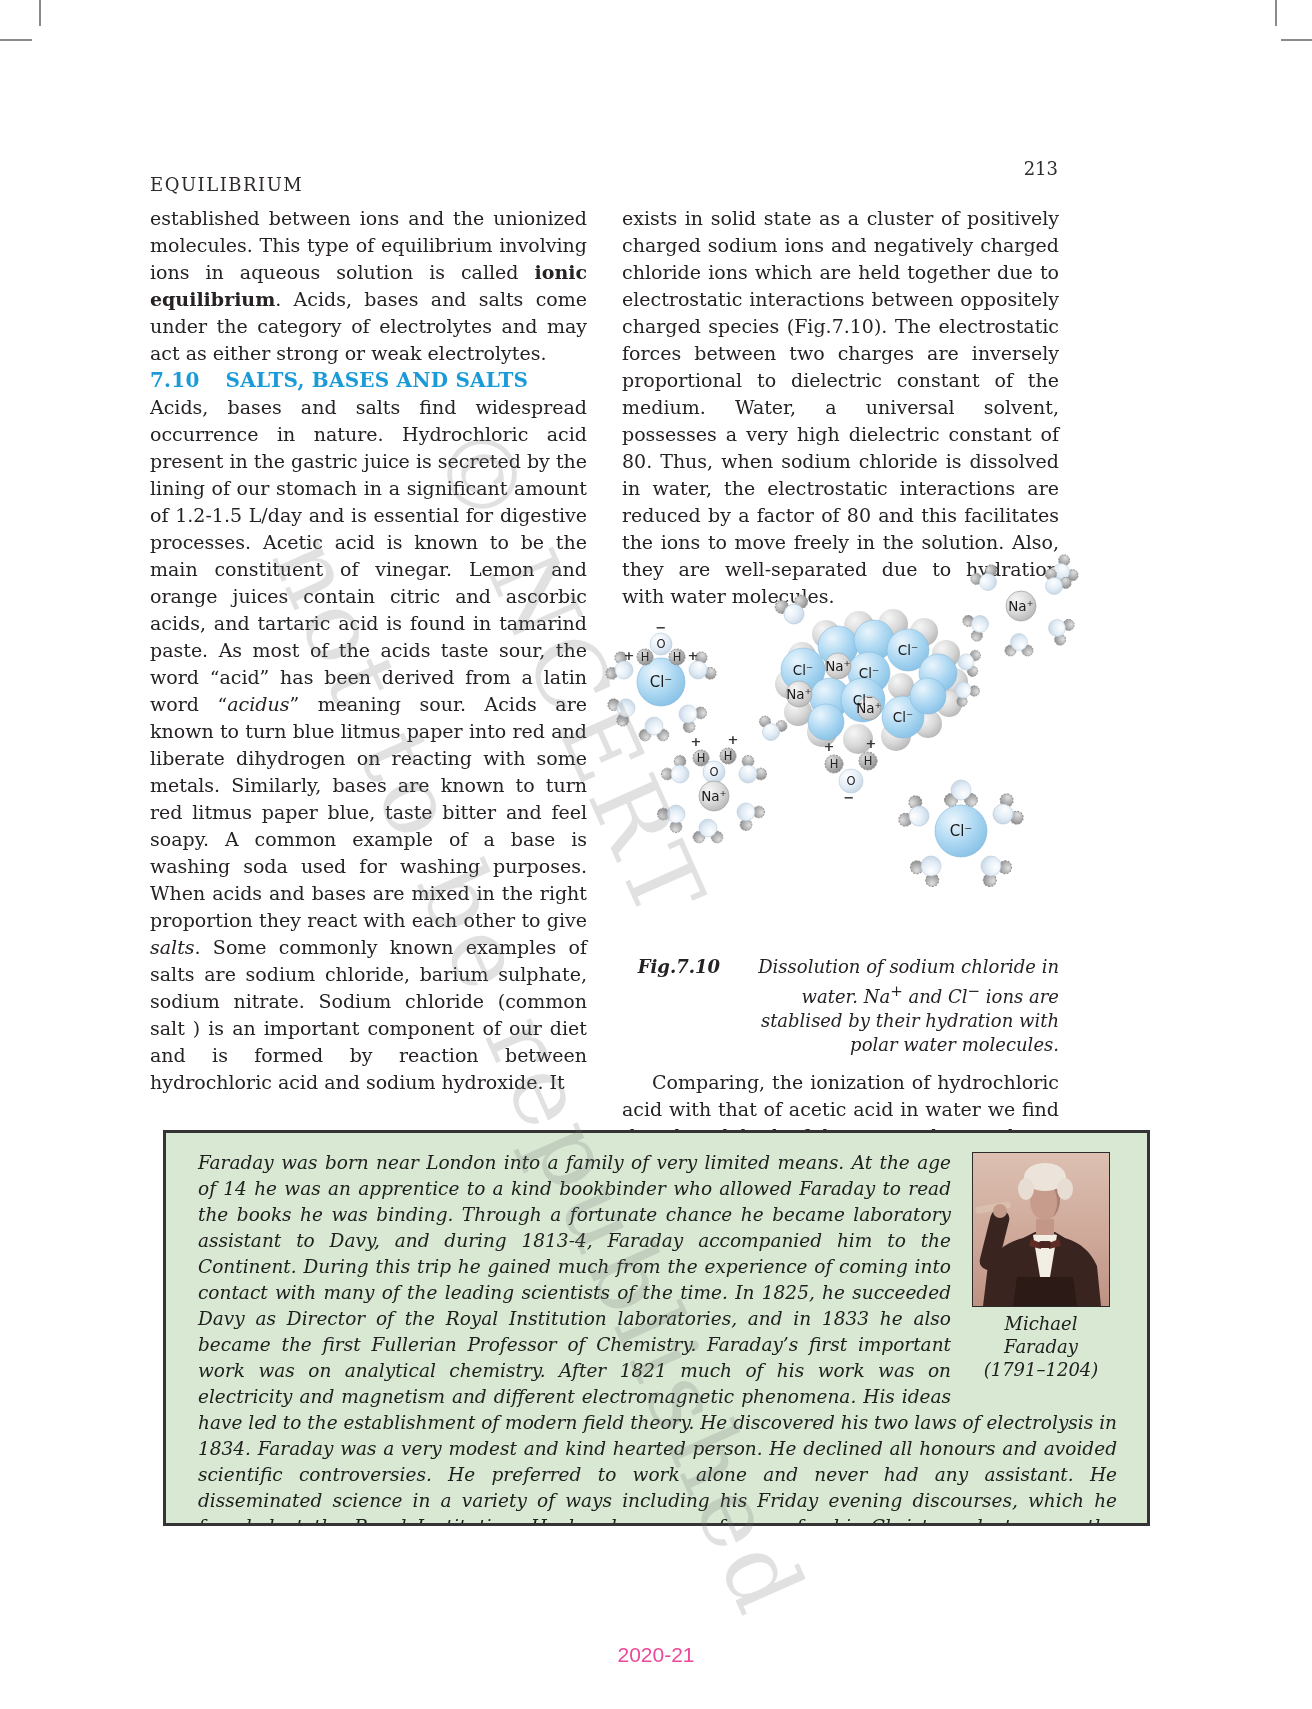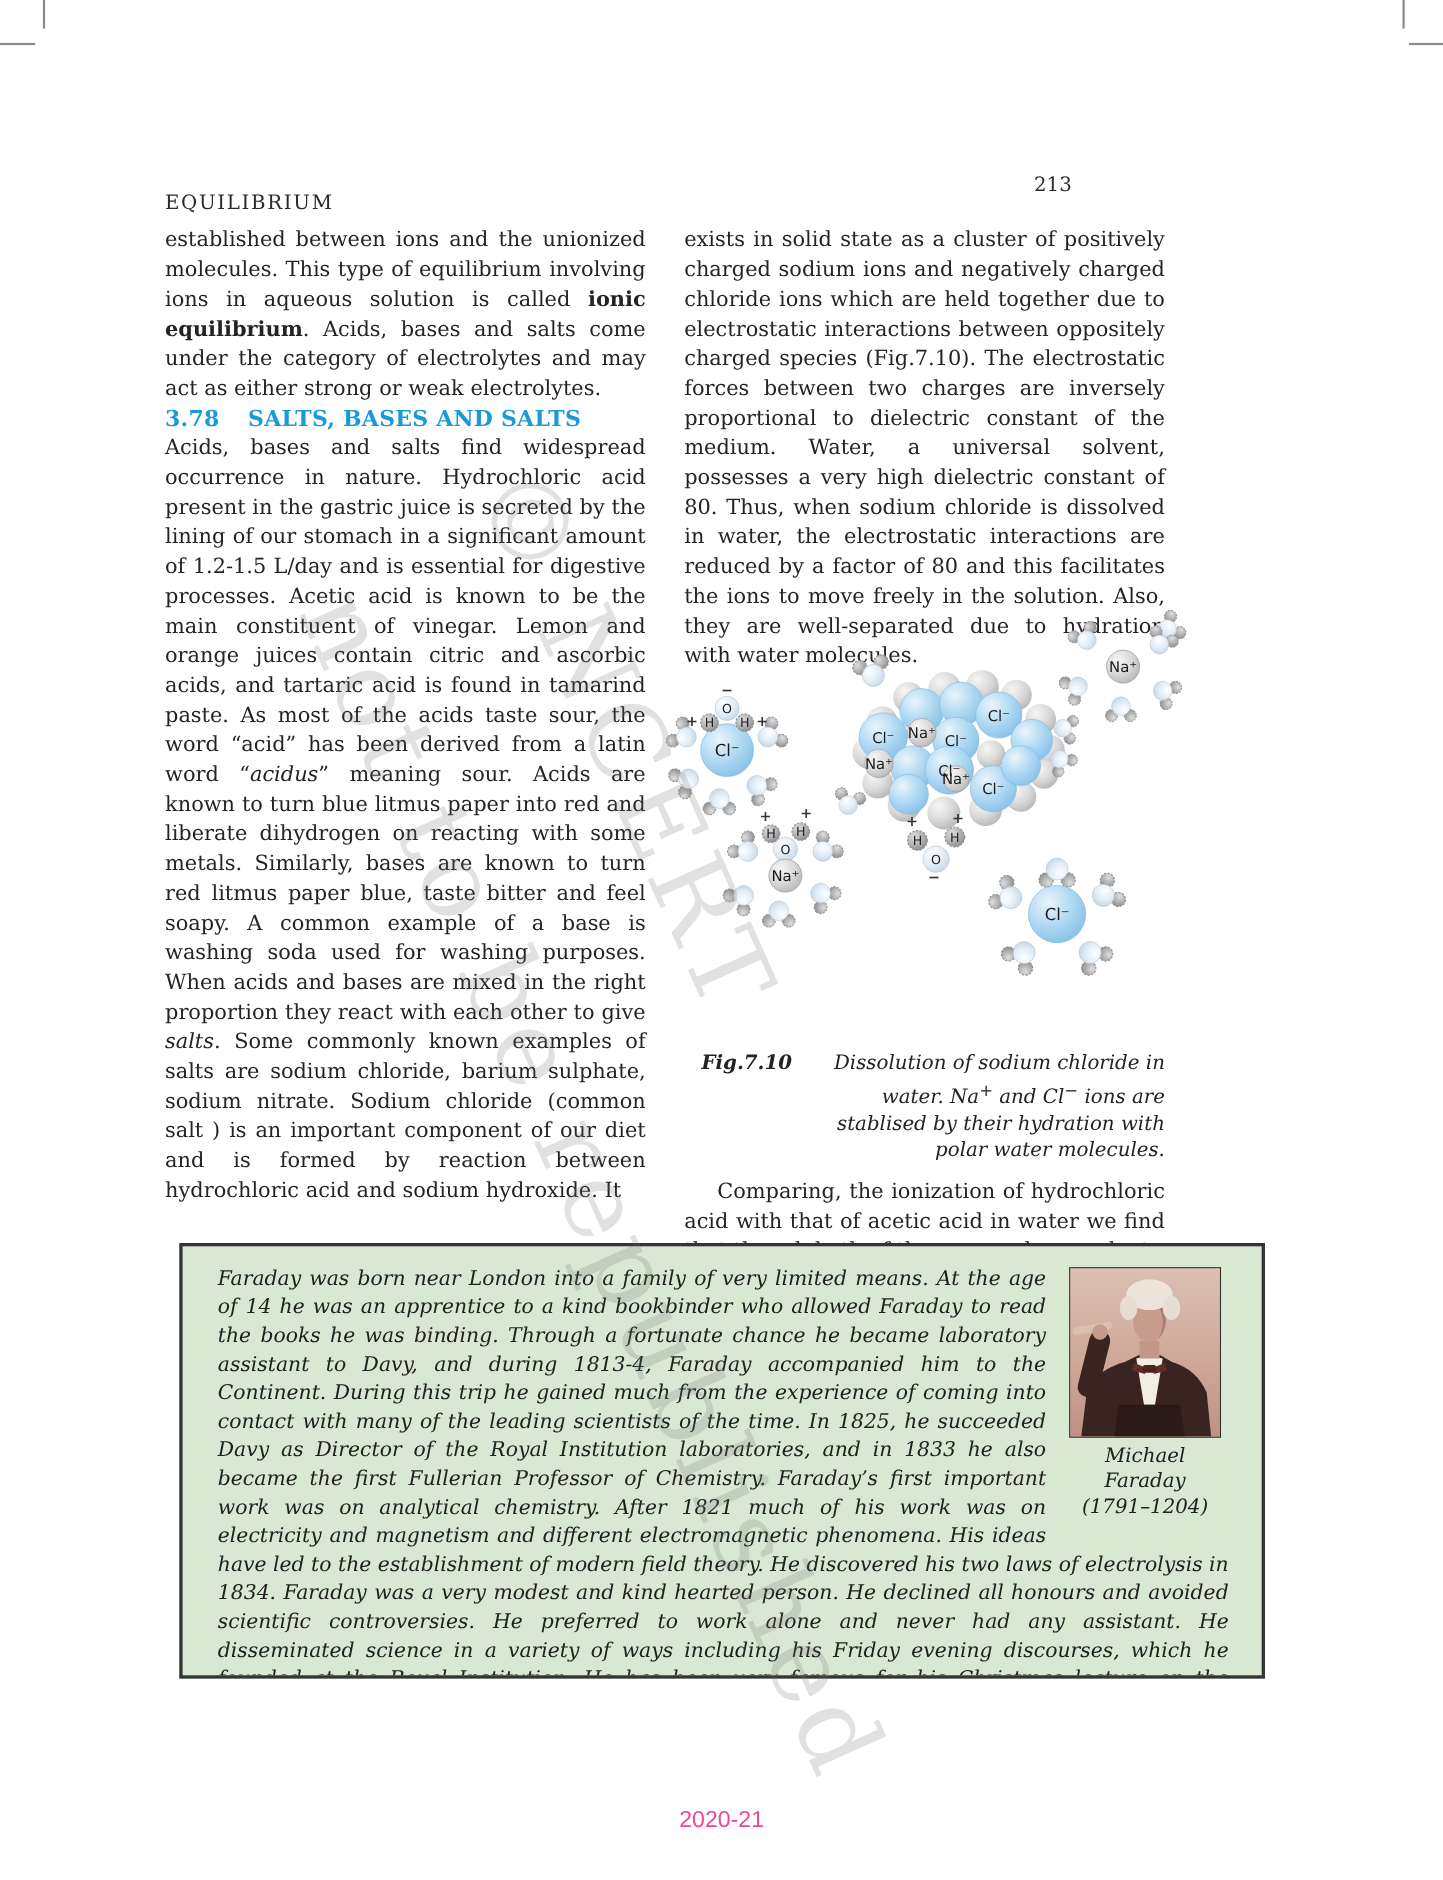--- a/index.html
+++ b/index.html
@@ -2,21 +2,21 @@
 <html><head>
 <meta charset="utf-8">
 <style>
   html,body{margin:0;padding:0;background:#ffffff;}
   .page{position:relative;width:1312px;height:1709px;background:#ffffff;overflow:hidden;
         font-family:"DejaVu Serif",serif;color:#262224;}
   
   .crop{position:absolute;background:#8a8a8a;}
   
   .header-left{position:absolute;left:150px;top:174px;font-size:18px;letter-spacing:1.5px;color:#2e2a2b;}
-  .header-right{position:absolute;left:940px;top:158px;width:118px;font-size:18px;color:#2e2a2b;}
+  .header-right{position:absolute;left:940px;top:158px;width:118px;text-align:right;font-size:18px;color:#2e2a2b;}
   
   .col{position:absolute;top:205px;text-align:justify;font-size:19px;line-height:27px;}
   .col p{margin:0;}
   #col-left{left:150px;width:437px;}
   #col-right{left:622px;width:437px;}
   .section-heading{margin-top:30px;margin-bottom:21px;font-weight:bold;font-size:20px;
                    color:#1a9bd7;letter-spacing:0.2px;text-align:left;white-space:nowrap;}
   .section-heading .num{margin-right:26px;}
   .indent{text-indent:30px;}
   .para2-right{margin-top:12px !important;}
@@ -52,21 +52,21 @@
   <div class="crop" style="left:39px;top:0;width:2px;height:26px;"></div>
   <div class="crop" style="left:0;top:39px;width:32px;height:2px;"></div>
   <div class="crop" style="left:1275px;top:0;width:2px;height:26px;"></div>
   <div class="crop" style="left:1281px;top:39px;width:31px;height:2px;"></div>
 
   <div class="header-left">EQUILIBRIUM</div>
   <div class="header-right">213</div>
 
   <div class="col" id="col-left">
     <p><span>established between ions and the unionized molecules. This type of equilibrium involving ions in aqueous solution is called </span><b>ionic equilibrium</b><span>. Acids, bases and salts come under the category of electrolytes and may act as either strong or weak electrolytes.</span></p>
-    <p class="section-heading"><span class="num">3.78</span><span>SALTS, BASES AND SALTS</span></p>
+    <p class="section-heading"><span class="num">7.10</span><span>SALTS, BASES AND SALTS</span></p>
     <p><span>Acids, bases and salts find widespread occurrence in nature. Hydrochloric acid present in the gastric juice is secreted by the lining of our stomach in a significant amount of 1.2-1.5 L/day and is essential for digestive processes. Acetic acid is known to be the main constituent of vinegar. Lemon and orange juices contain citric and ascorbic acids, and tartaric acid is found in tamarind paste. As most of the acids taste sour, the word “acid” has been derived from a latin word “</span><i>acidus</i><span>” meaning sour. Acids are known to turn blue litmus paper into red and liberate dihydrogen on reacting with some metals. Similarly, bases are known to turn red litmus paper blue, taste bitter and feel soapy. A common example of a base is washing soda used for washing purposes. When acids and bases are mixed in the right proportion they react with each other to give </span><i>salts</i><span>. Some commonly known examples of salts are sodium chloride, barium sulphate, sodium nitrate.  Sodium chloride (common salt ) is an important component of our diet and is formed by reaction between hydrochloric acid and sodium hydroxide. It</span></p>
   </div>
 
   <div class="col" id="col-right">
     <p>exists in solid state as a cluster of positively charged sodium ions and negatively charged chloride ions which are held together due to electrostatic interactions between oppositely charged species (Fig.7.10). The electrostatic forces between two charges are inversely proportional to dielectric constant of the medium. Water, a universal solvent, possesses a very high dielectric constant of 80. Thus, when sodium chloride is dissolved in water, the electrostatic interactions are reduced by a factor of 80 and this facilitates the ions to move freely in the solution. Also, they are well-separated due to hydration with water molecules.</p>
 
     <svg class="fig-svg" viewBox="0 0 480 385">
       <defs>
         <radialGradient id="gB" cx="0.35" cy="0.3" r="0.8">
           <stop offset="0%" stop-color="#eaf5fc"></stop>

